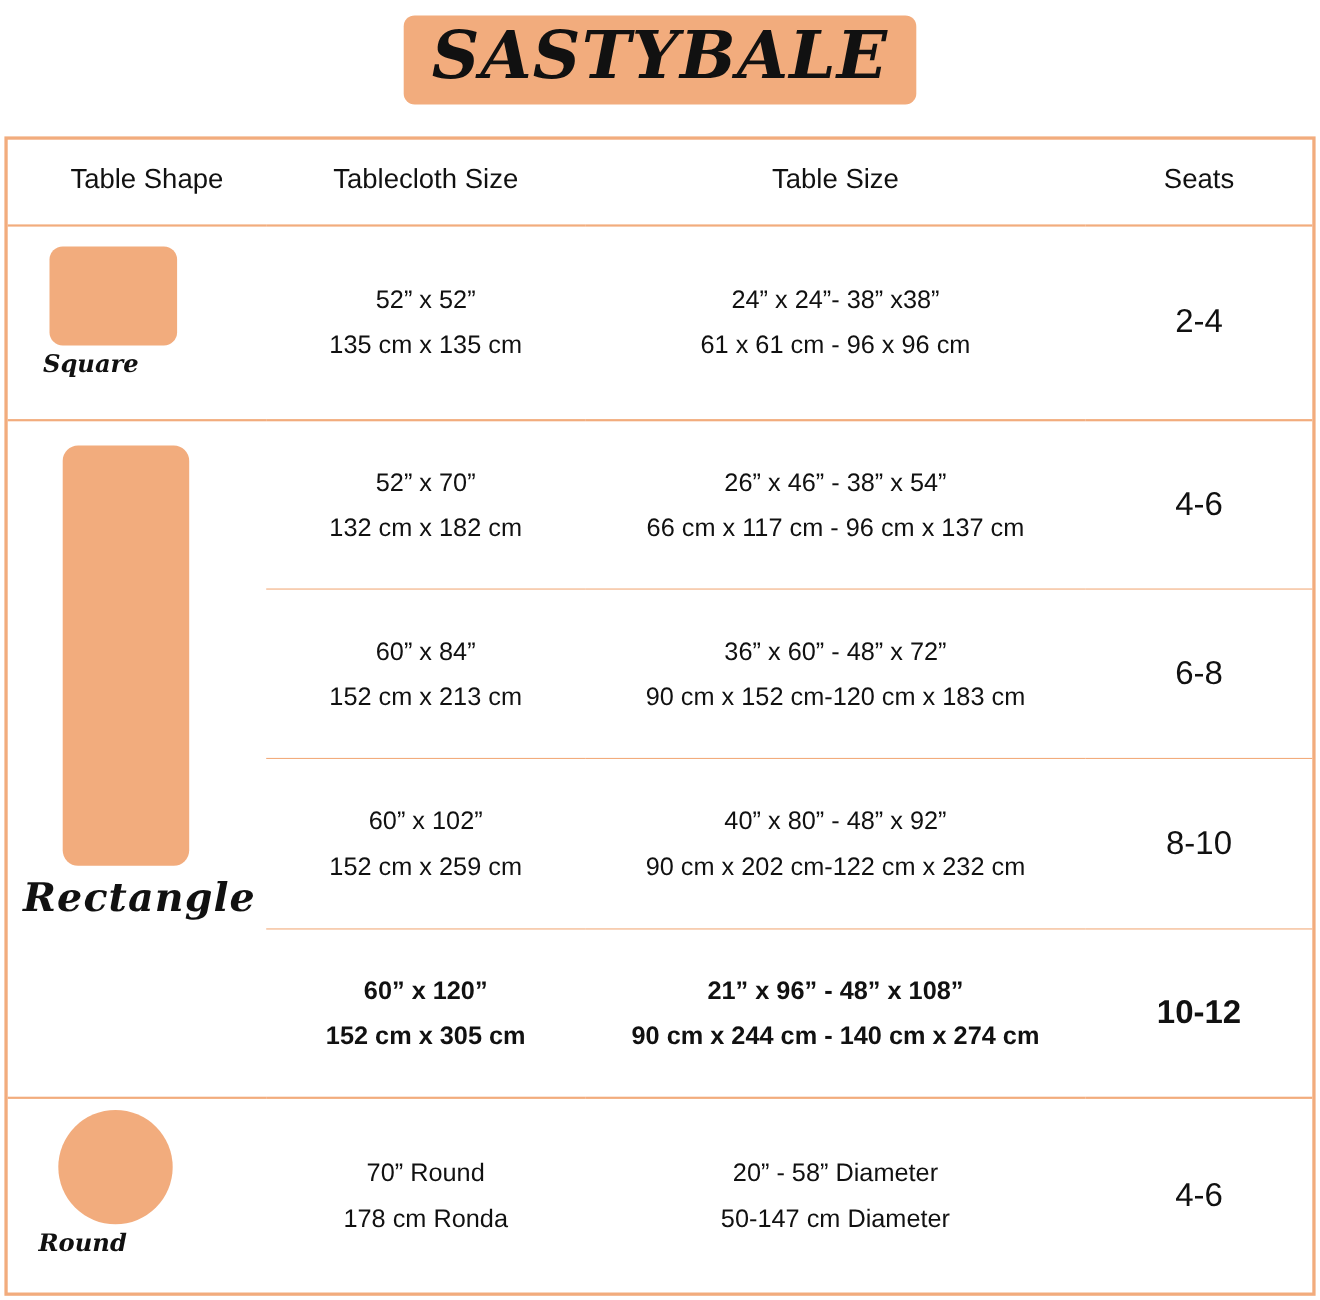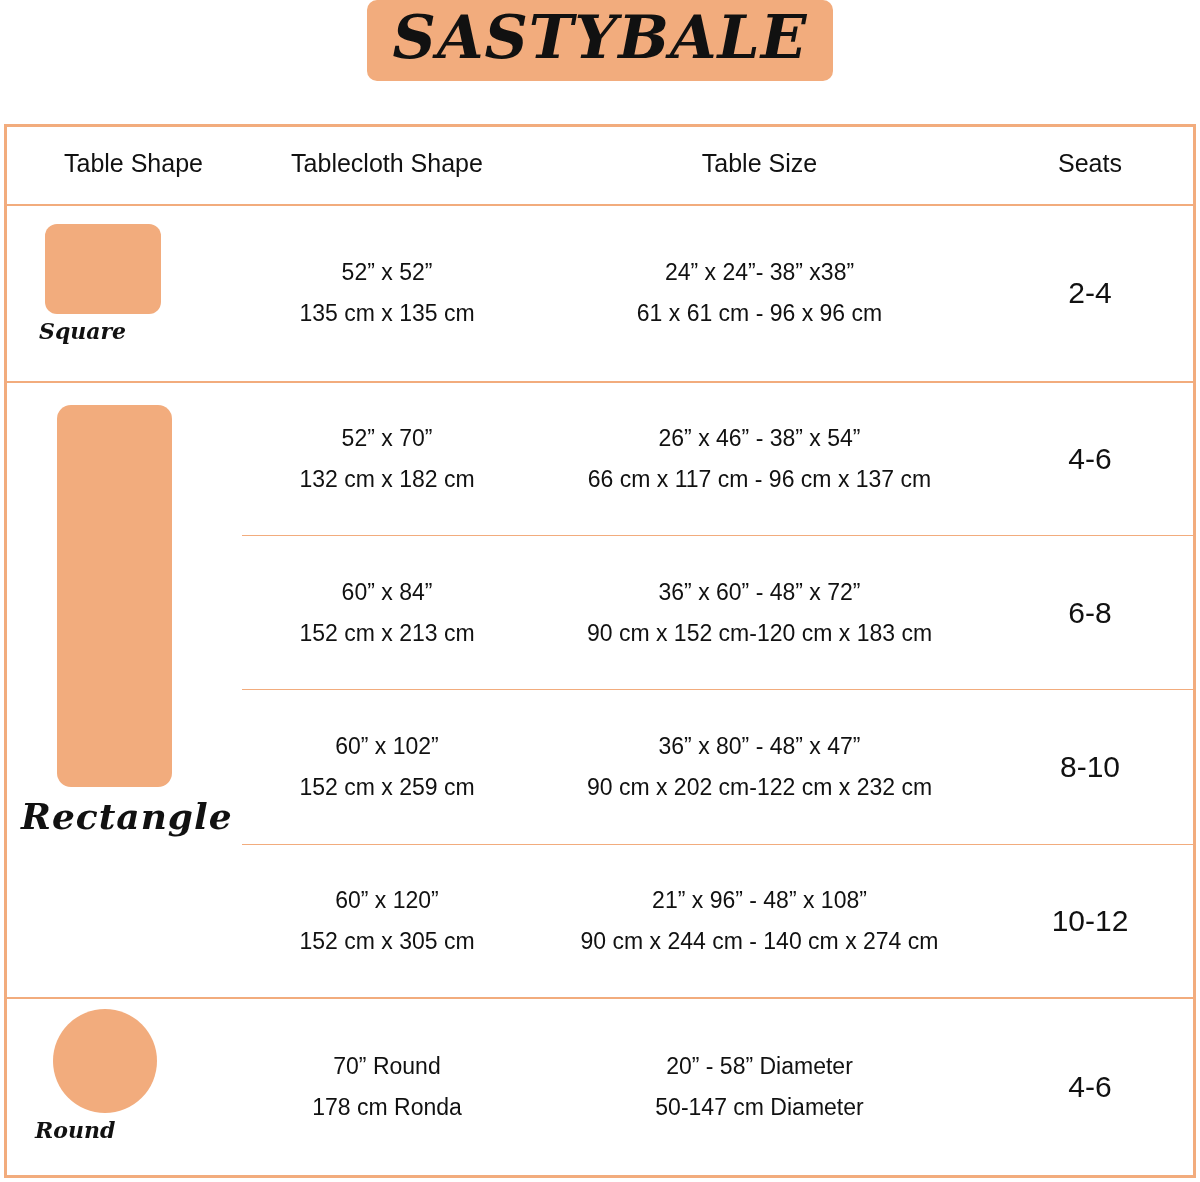--- a/index.html
+++ b/index.html
@@ -17,21 +17,21 @@
   }
 
   
   .brand-wrap {
     width: 1200px;
     height: 118px;
     display: flex;
     align-items: flex-start;
     justify-content: center;
     box-sizing: border-box;
-    padding-top: 0;
+    padding-top: 14px;
   }
   .brand-badge {
     background: #f2ac7d;
     border-radius: 10px;
     padding: 6px 26px 12px 26px;
     display: inline-block;
   }
   .brand-text {
     font-family: "DejaVu Serif", serif;
     font-weight: bold;
@@ -161,21 +161,21 @@
   <table class="sizechart">
     <colgroup>
       <col class="c-shape">
       <col class="c-cloth">
       <col class="c-table">
       <col class="c-seats">
     </colgroup>
     <thead>
       <tr>
         <th class="shape-h">Table Shape</th>
-        <th>Tablecloth Shape</th>
+        <th>Tablecloth Size</th>
         <th>Table Size</th>
         <th>Seats</th>
       </tr>
     </thead>
     <tbody>
 
       <tr style="height:170px;">
         <td class="shape" rowspan="1">
           <span class="shape-inner">
             <span class="swatch-square"></span>
@@ -222,27 +222,27 @@
         </td>
         <td class="seats">6-8</td>
       </tr>
 
       <tr class="row-sep" style="height:148px;">
         <td class="cloth">
           <span class="l1">60” x 102”</span>
           <span class="l2">152 cm x 259 cm</span>
         </td>
         <td class="tsize">
-          <span class="l1">36” x 80” - 48” x 47”</span>
+          <span class="l1">40” x 80” - 48” x 92”</span>
           <span class="l2">90 cm x 202 cm-122 cm x 232 cm</span>
         </td>
         <td class="seats">8-10</td>
       </tr>
 
-      <tr class="row-sep" style="height:148px;">
+      <tr class="row-sep" style="height:148px;font-weight:bold;">
         <td class="cloth">
           <span class="l1">60” x 120”</span>
           <span class="l2">152 cm x 305 cm</span>
         </td>
         <td class="tsize">
           <span class="l1">21” x 96” - 48” x 108”</span>
           <span class="l2">90 cm x 244 cm - 140 cm x 274 cm</span>
         </td>
         <td class="seats">10-12</td>
       </tr>

